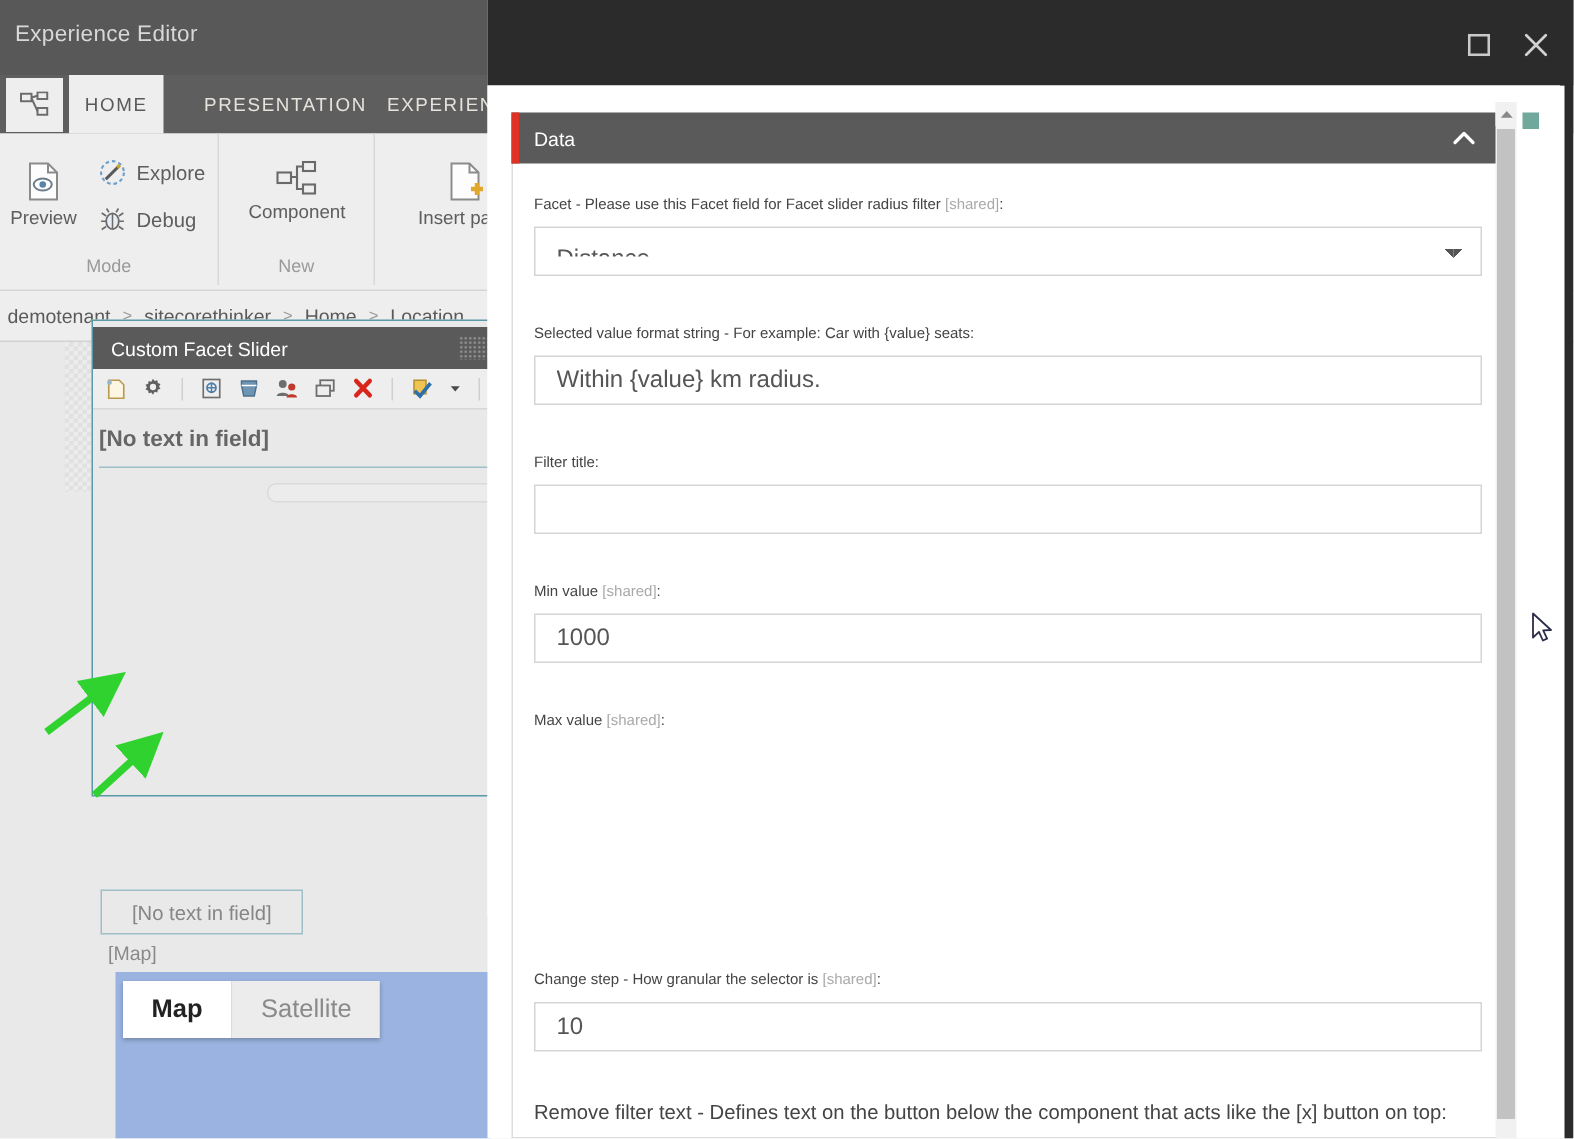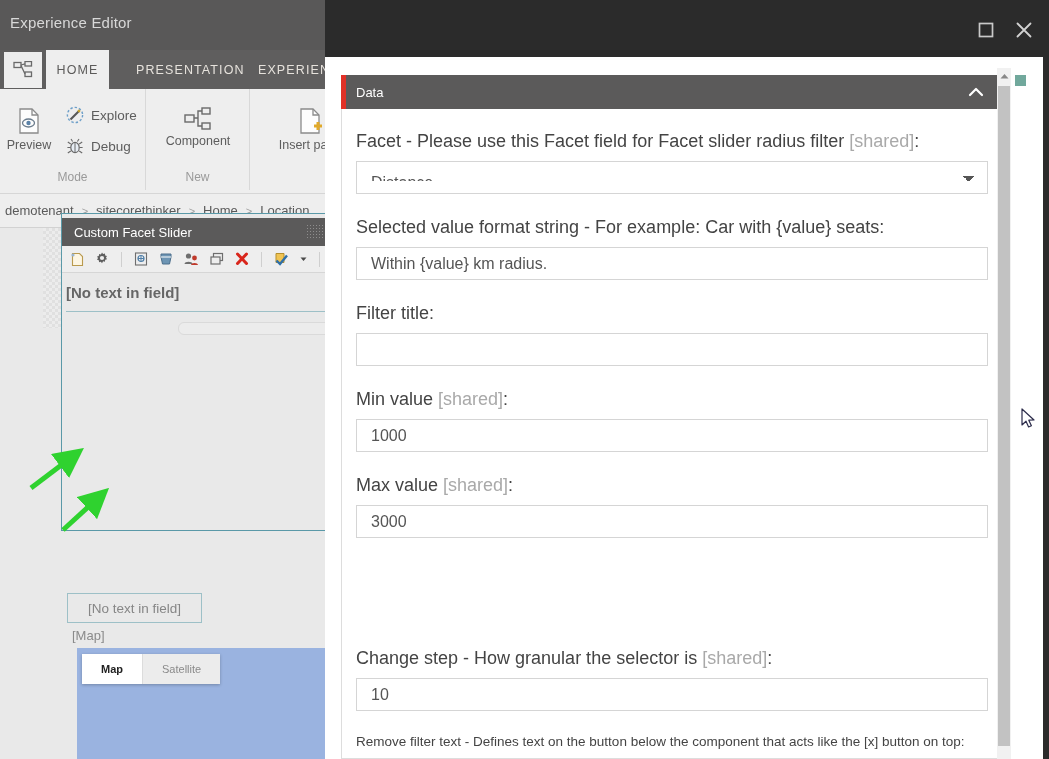--- a/index.html
+++ b/index.html
@@ -140,21 +140,21 @@
   }
   .map-area {
     position: absolute; left: 77px; top: 648px; width: 250px; height: 111px;
     background: #9ab3e0;
   }
   .map-toggle {
     position: absolute; left: 5px; top: 6px; display: flex;
     box-shadow: 0 1px 3px rgba(0,0,0,.25); background: #f5f5f5;
   }
   .map-toggle .seg {
-    padding: 9px 19px; font-size: 11px; color: #8a8a8a; background: #ececec;
+    padding: 9px 19px; font-size: 17px; color: #8a8a8a; background: #ececec;
   }
   .map-toggle .seg.active { background: #ffffff; color: #222222; font-weight: bold; }
   .map-sep { width: 1px; background: #dcdcdc; }
 
   
   .dlg {
     position: absolute; left: 325px; top: 0; width: 719px; height: 611px;
     background: #ffffff;
   }
   .dlg-titlebar {
@@ -179,21 +179,21 @@
     background: #5b5a5a; display: flex; align-items: center; box-sizing: border-box;
   }
   .sec-accent {
     position: absolute; left: 0; top: 0; width: 5px; height: 34px; background: #e03127;
   }
   .sec-title { font-size: 13px; color: #ffffff; margin-left: 15px; }
   .sec-chevron { position: absolute; right: 14px; top: 8px; }
 
   .field { position: absolute; left: 31px; width: 632px; }
   .field-label {
-    font-size: 18px; color: #444444; margin-bottom: 9px; display: block;
+    font-size: 10px; color: #444444; margin-bottom: 9px; display: block;
   }
   .field-label .shared { color: #a9a9a9; }
   .ctl {
     width: 632px; height: 33px; box-sizing: border-box;
     border: 1px solid #d5d5d5; background: #ffffff;
     font-family: "Liberation Sans", sans-serif;
     font-size: 16px; color: #555555; padding: 12px 14px;
     outline: none; border-radius: 0;
   }
   select.ctl {
@@ -459,21 +459,20 @@
         <input class="ctl" type="text" value="" style="">
       </div>
 
       <div class="field" style="top:332px;">
         <label class="field-label"><span>Min value </span><span class="shared">[shared]</span><span>:</span></label>
         <input class="ctl" type="text" value="1000" style="">
       </div>
 
       <div class="field" style="top:418px;">
         <label class="field-label"><span>Max value </span><span class="shared">[shared]</span><span>:</span></label>
-        <input class="ctl" type="text" value="3000" style="">
       </div>
 
 
       <div class="field" style="top:591px;">
         <label class="field-label"><span>Change step - How granular the selector is </span><span class="shared">[shared]</span><span>:</span></label>
         <input class="ctl" type="text" value="10" style="">
       </div>
 
       <div class="field-label-only" style="top:677px;">Remove filter text - Defines text on the button below the component that acts like the [x] button on top:</div>
     </div>

